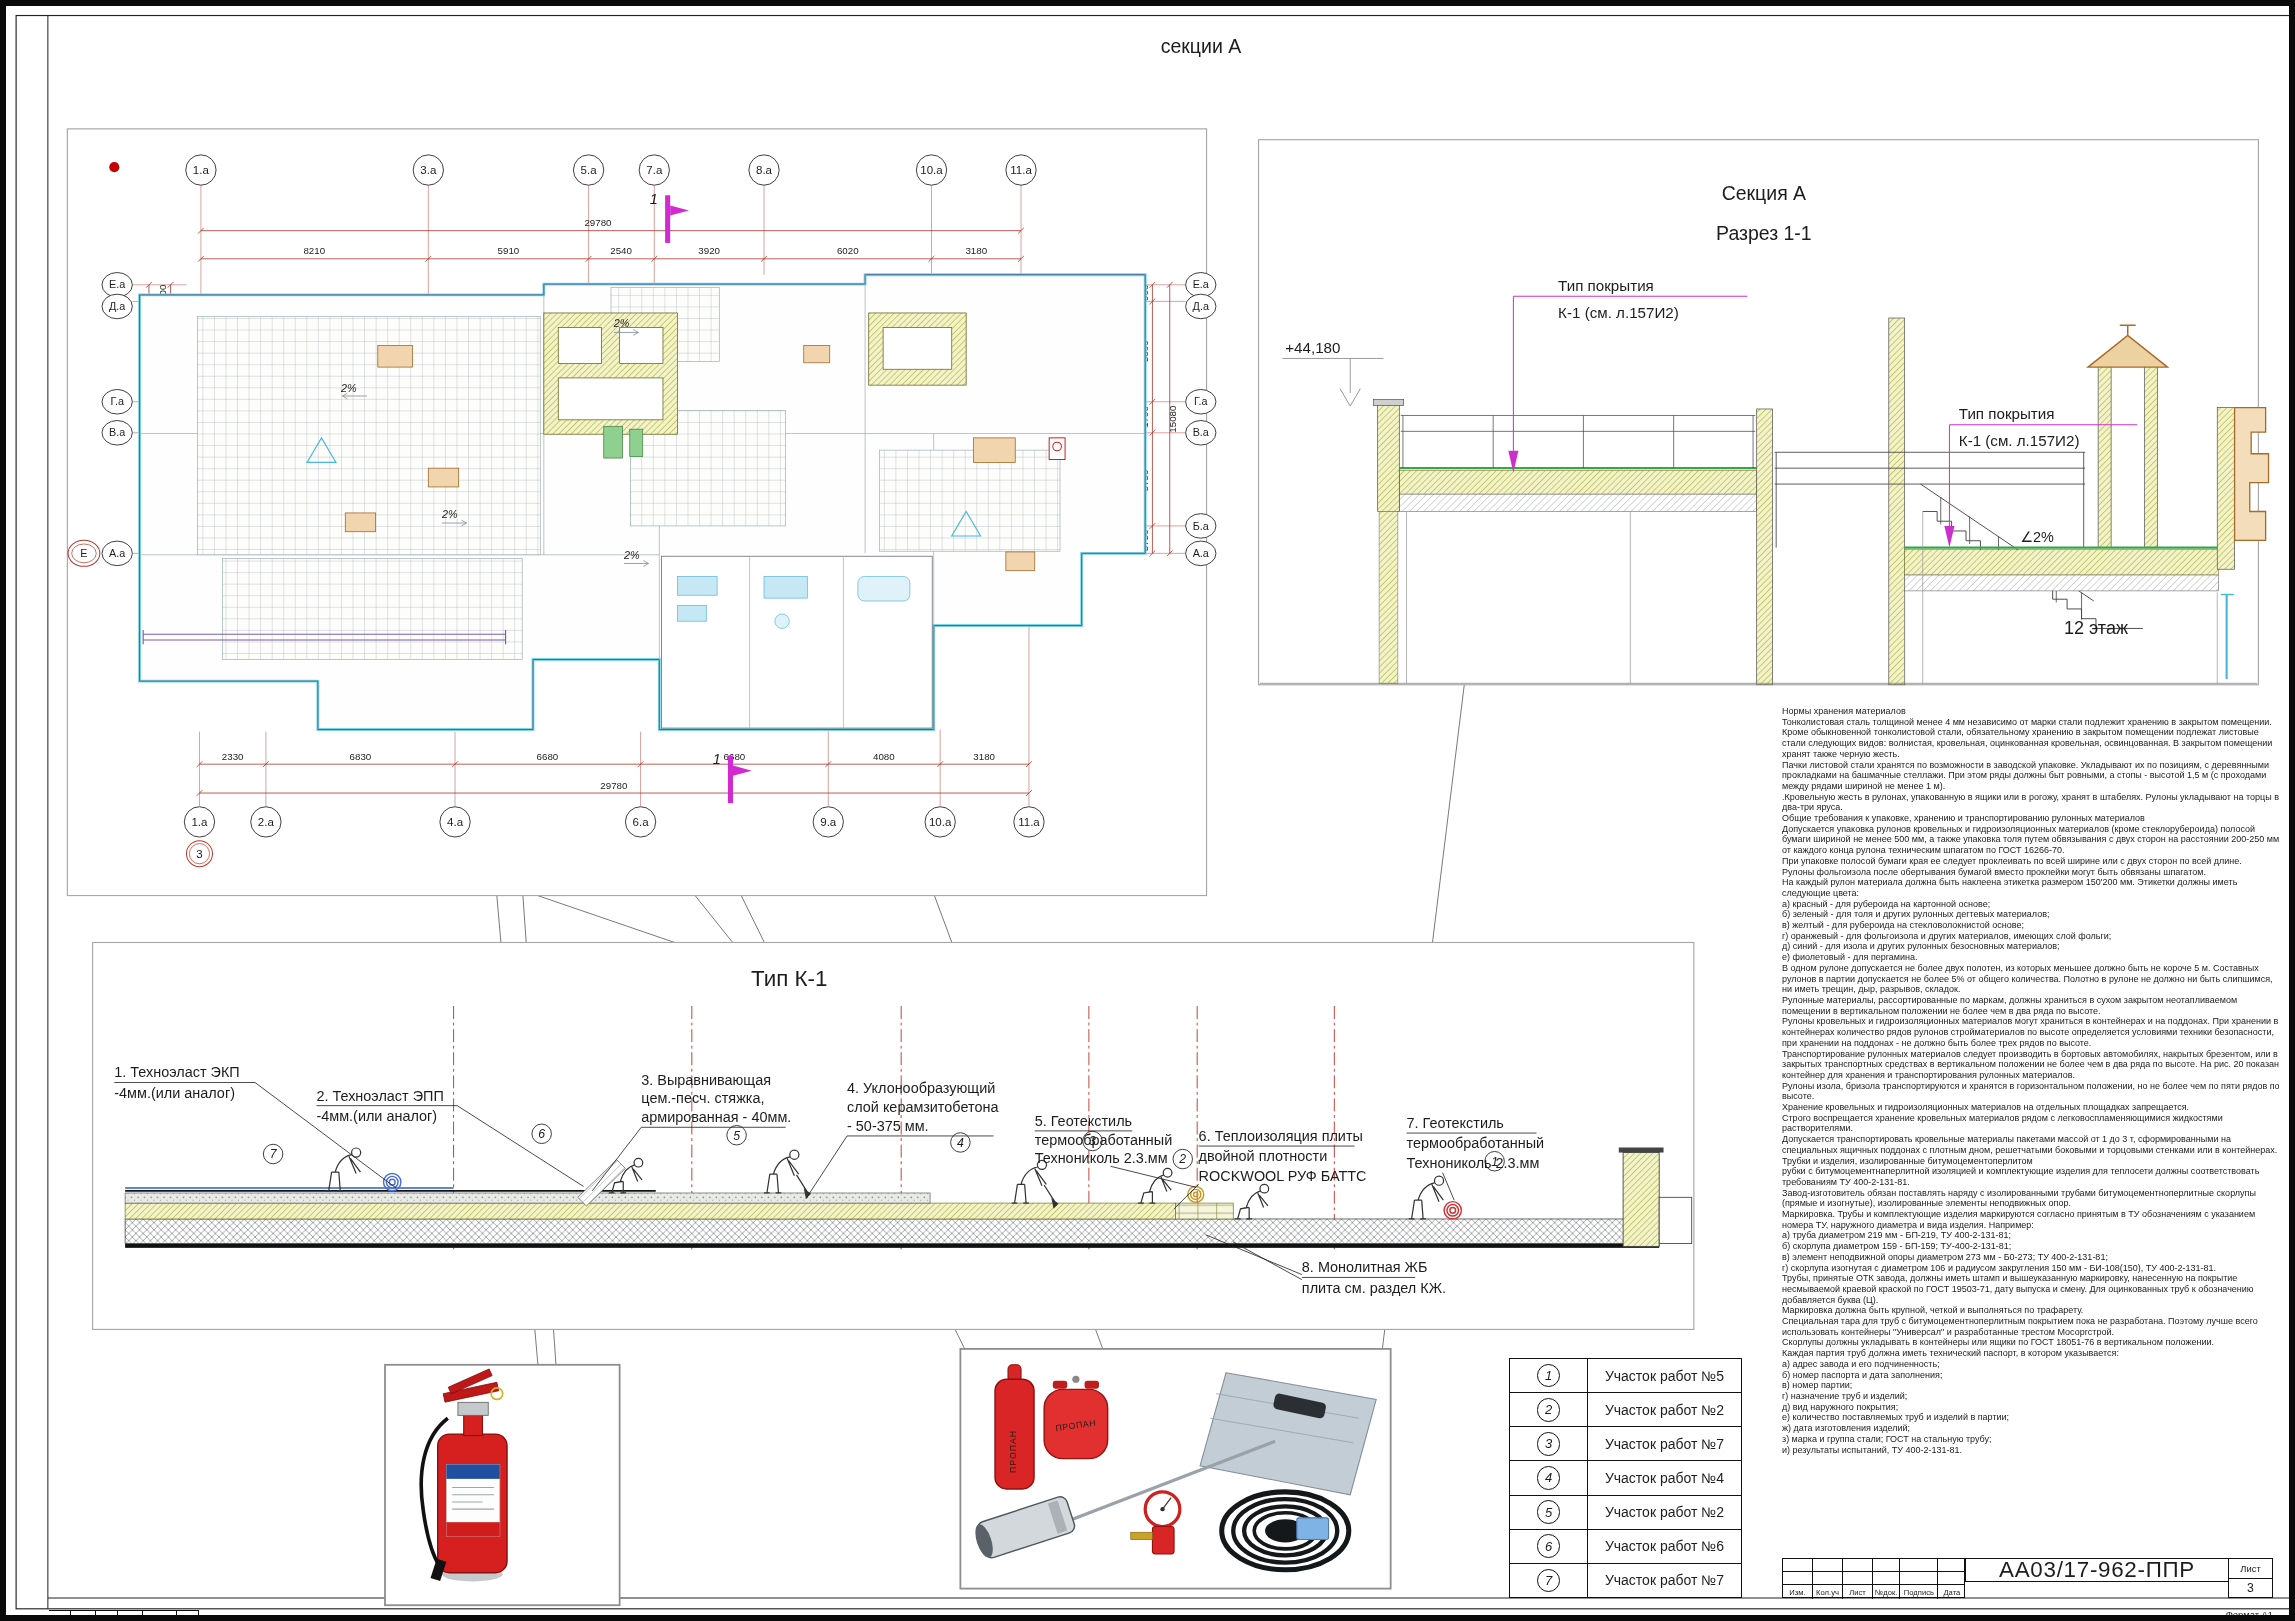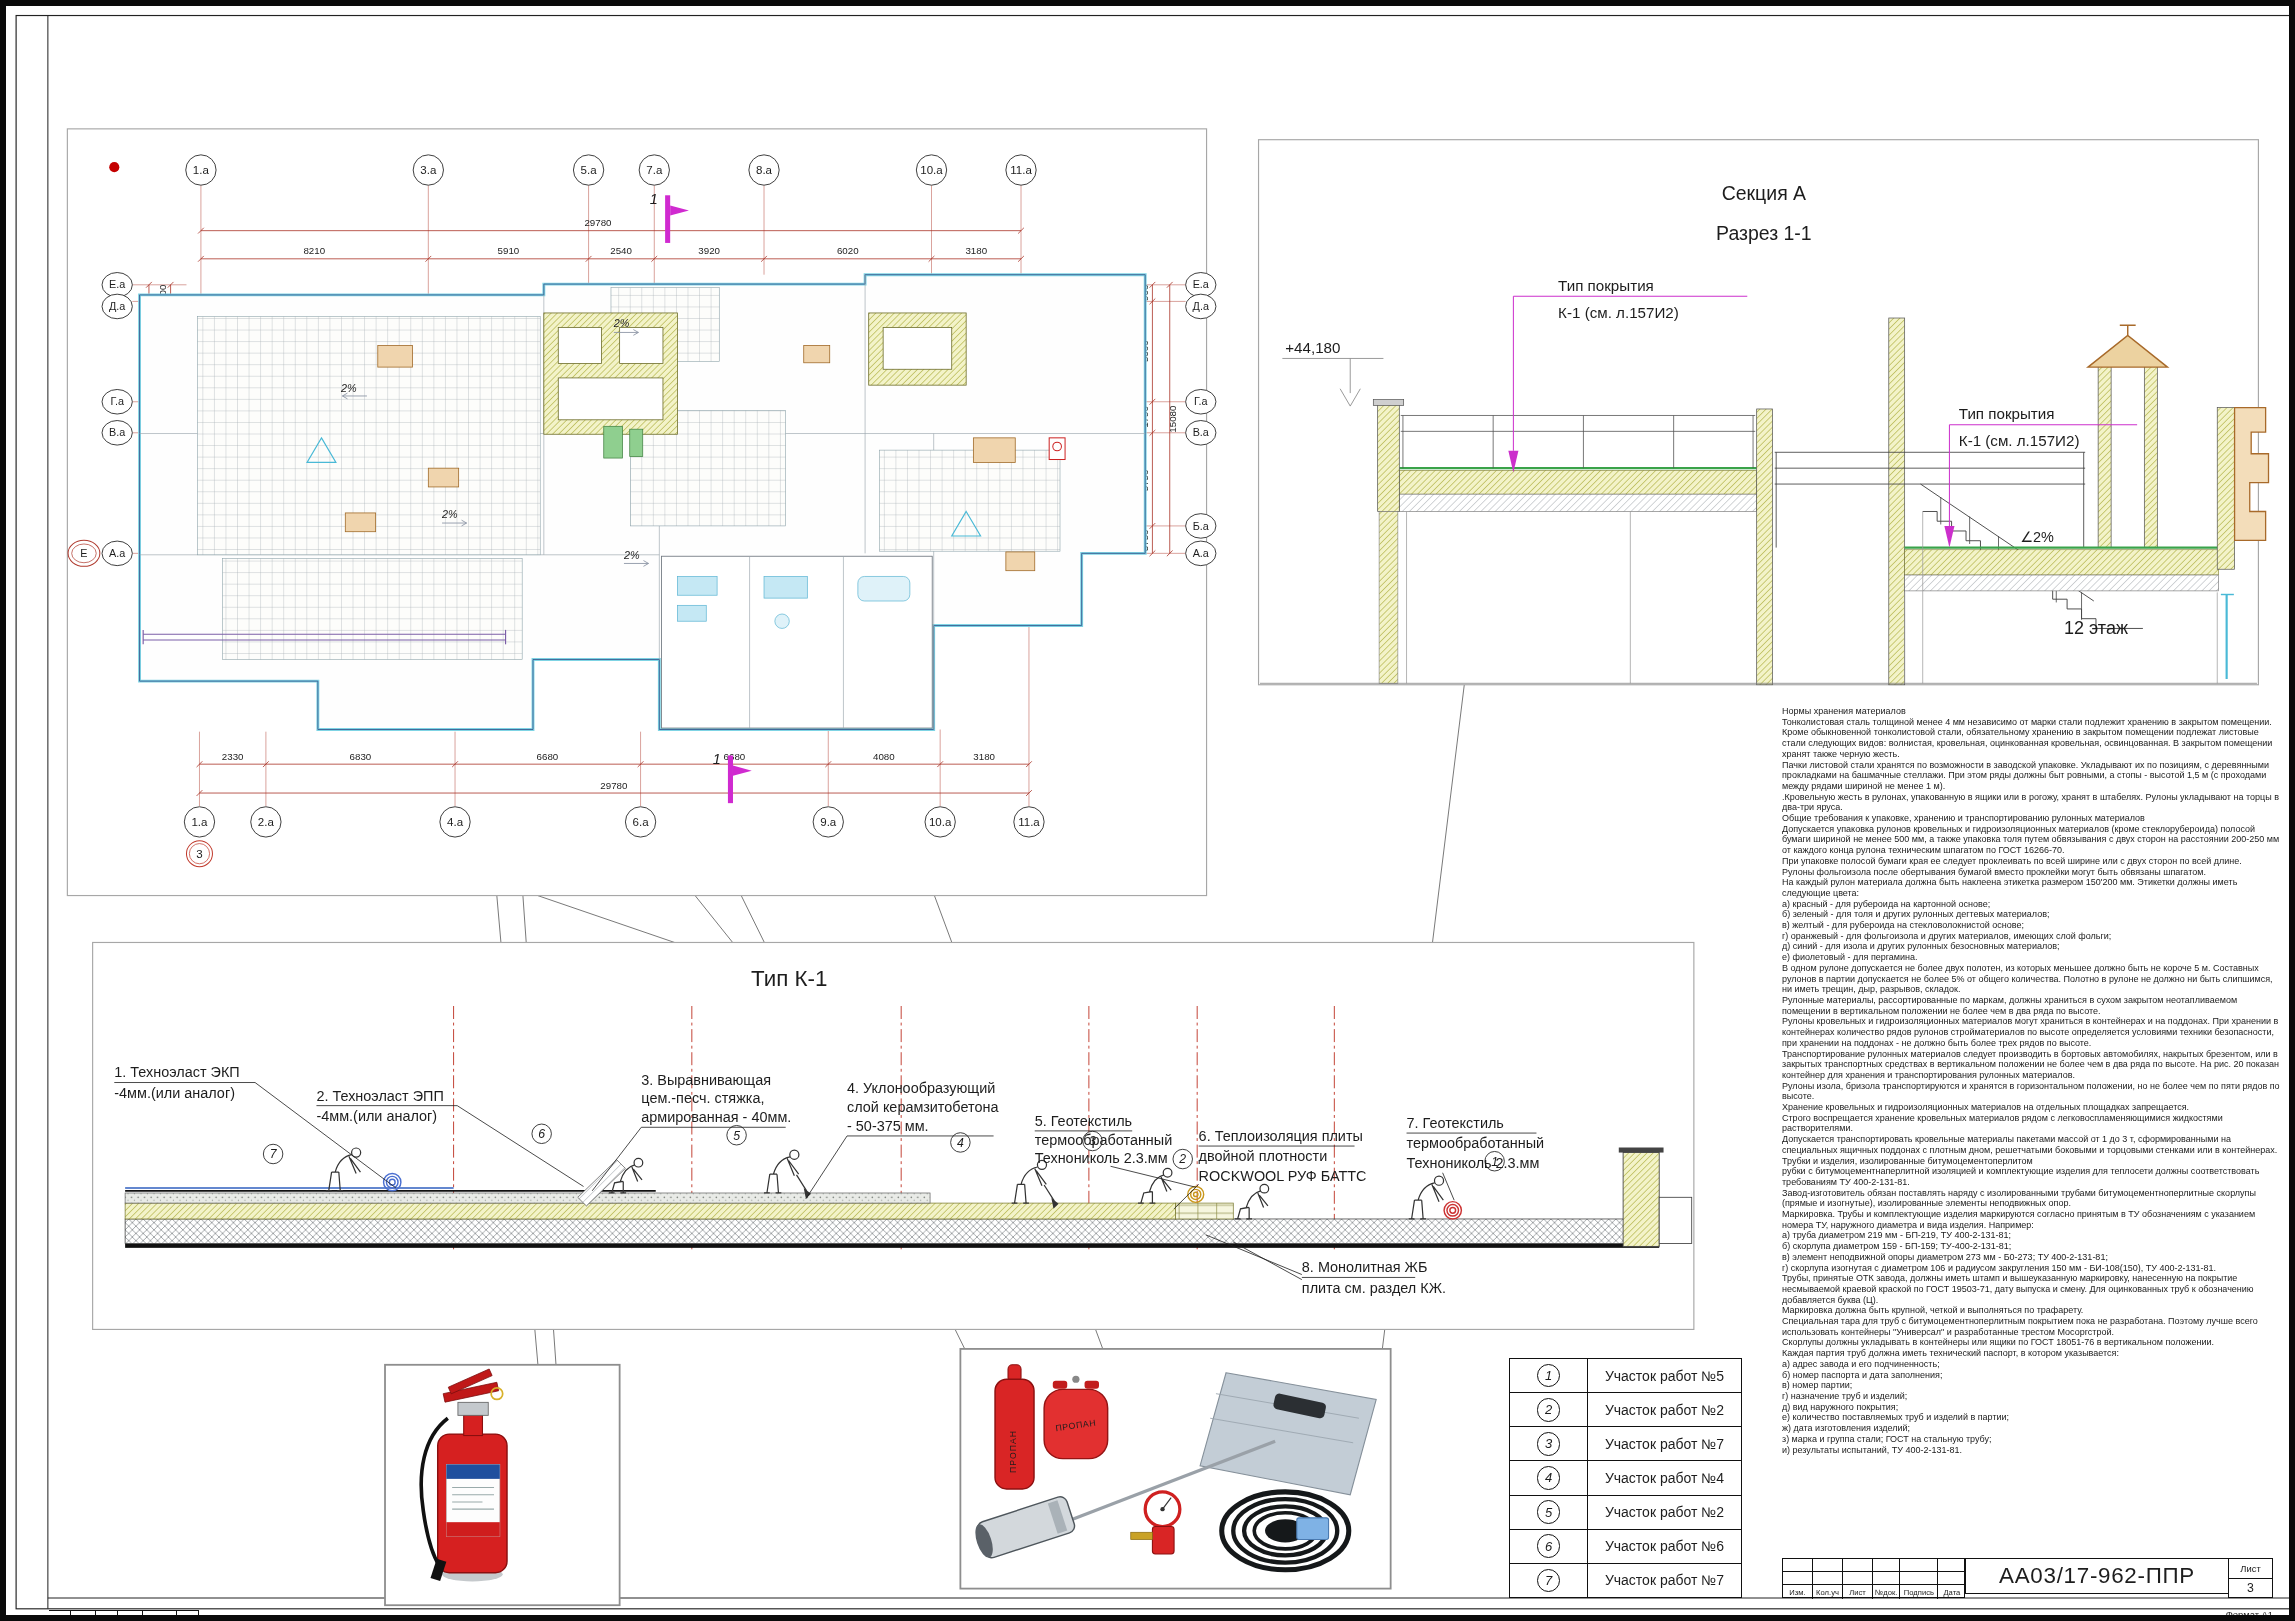--- a/index.html
+++ b/index.html
@@ -16,21 +16,21 @@
   .wrow{flex:1;display:flex;border-bottom:1.6px solid #111;}
   .wrow:last-child{border-bottom:none;}
   .wnum{width:77px;border-right:1.6px solid #111;display:flex;align-items:center;justify-content:center;}
   .wcirc{width:21.7px;height:21.7px;border:1.2px solid #111;border-radius:50%;display:flex;align-items:center;justify-content:center;font-size:13px;font-style:italic;}
   .wlabel{flex:1;display:flex;align-items:center;justify-content:center;font-size:14px;}
   .stamp{left:1776px;top:1552px;width:491px;height:40px;}
   .sgrid{position:absolute;left:0;top:0;width:183px;height:40px;display:grid;grid-template-columns:30px 30px 30px 27.4px 38px 27px;grid-template-rows:13px 13px 14.4px;border:1px solid #111;box-sizing:border-box;}
   .scell{border-right:0.9px solid #111;border-bottom:0.9px solid #111;font-size:7.6px;display:flex;align-items:center;justify-content:center;box-sizing:border-box;}
   .scell.last{border-right:none;}
   .scell.bot{border-bottom:none;}
-  .sdoc{position:absolute;left:183px;top:0;width:264px;height:36px;border:1px solid #111;box-sizing:border-box;display:flex;align-items:center;justify-content:center;font-size:22.4px;letter-spacing:0.7px;}
+  .sdoc{position:absolute;left:183px;top:0;width:264px;height:24px;border:1px solid #111;box-sizing:border-box;display:flex;align-items:center;justify-content:center;font-size:22.4px;letter-spacing:0.7px;}
   .ssheet{position:absolute;left:446px;top:0;width:45px;height:40px;border:1px solid #111;box-sizing:border-box;display:flex;flex-direction:column;}
   .ssheet .lab{height:19px;border-bottom:0.9px solid #111;display:flex;align-items:center;justify-content:center;font-size:9.4px;}
   .ssheet .val{flex:1;display:flex;align-items:center;justify-content:center;font-size:12.3px;}
   .format{left:2166px;top:1603px;width:101px;text-align:right;font-size:9.4px;}
   .footerrow{left:43px;top:1604px;height:13px;display:flex;border-top:1.2px solid #111;}
   .fcell{border-right:0.7px solid #111;font-size:6.9px;display:flex;align-items:center;justify-content:center;padding:0 2.9px;box-sizing:border-box;}
 </style>
 </head>
 <body>
 
@@ -628,20 +628,21 @@
       <ellipse cx="1772" cy="2112" rx="72" ry="44" stroke-width="6"></ellipse>
       <ellipse cx="1772" cy="2112" rx="57" ry="34" stroke-width="6"></ellipse>
       <ellipse cx="1772" cy="2112" rx="43" ry="25" stroke-width="5"></ellipse>
       <ellipse cx="1772" cy="2112" rx="28" ry="16" fill="#15181a" stroke="none"></ellipse>
       <rect x="1788" y="2094" width="44" height="30" rx="3" fill="#7fb2e5" stroke="#4a7ab0" stroke-width="1.5"></rect>
     </g>
   </g>
 </svg>
 
 <div class="abs title-wrap">
+  <div class="title-l2">секции А</div>
 </div>
 
 <div class="abs norms">Нормы хранения материалов
 Тонколистовая сталь толщиной менее 4 мм независимо от марки стали подлежит хранению в закрытом помещении. Кроме обыкновенной тонколистовой стали, обязательному хранению в закрытом помещении подлежат листовые стали следующих видов: волнистая, кровельная, оцинкованная кровельная, освинцованная. В закрытом помещении хранят также черную жесть.
 Пачки листовой стали хранятся по возможности в заводской упаковке. Укладывают их по позициям, с деревянными прокладками на башмачные стеллажи. При этом ряды должны быт ровными, а стопы - высотой 1,5 м (с проходами между рядами шириной не менее 1 м).
 .Кровельную жесть в рулонах, упакованную в ящики или в рогожу, хранят в штабелях. Рулоны укладывают на торцы в два-три яруса.
 Общие требования к упаковке, хранению и транспортированию рулонных материалов
 Допускается упаковка рулонов кровельных и гидроизоляционных материалов (кроме стеклорубероида) полосой бумаги шириной не менее 500 мм, а также упаковка толя путем обвязывания с двух сторон на расстоянии 200-250 мм от каждого конца рулона техническим шпагатом по ГОСТ 16266-70.
 При упаковке полосой бумаги края ее следует проклеивать по всей ширине или с двух сторон по всей длине.
 Рулоны фольгоизола после обертывания бумагой вместо проклейки могут быть обвязаны шпагатом.

